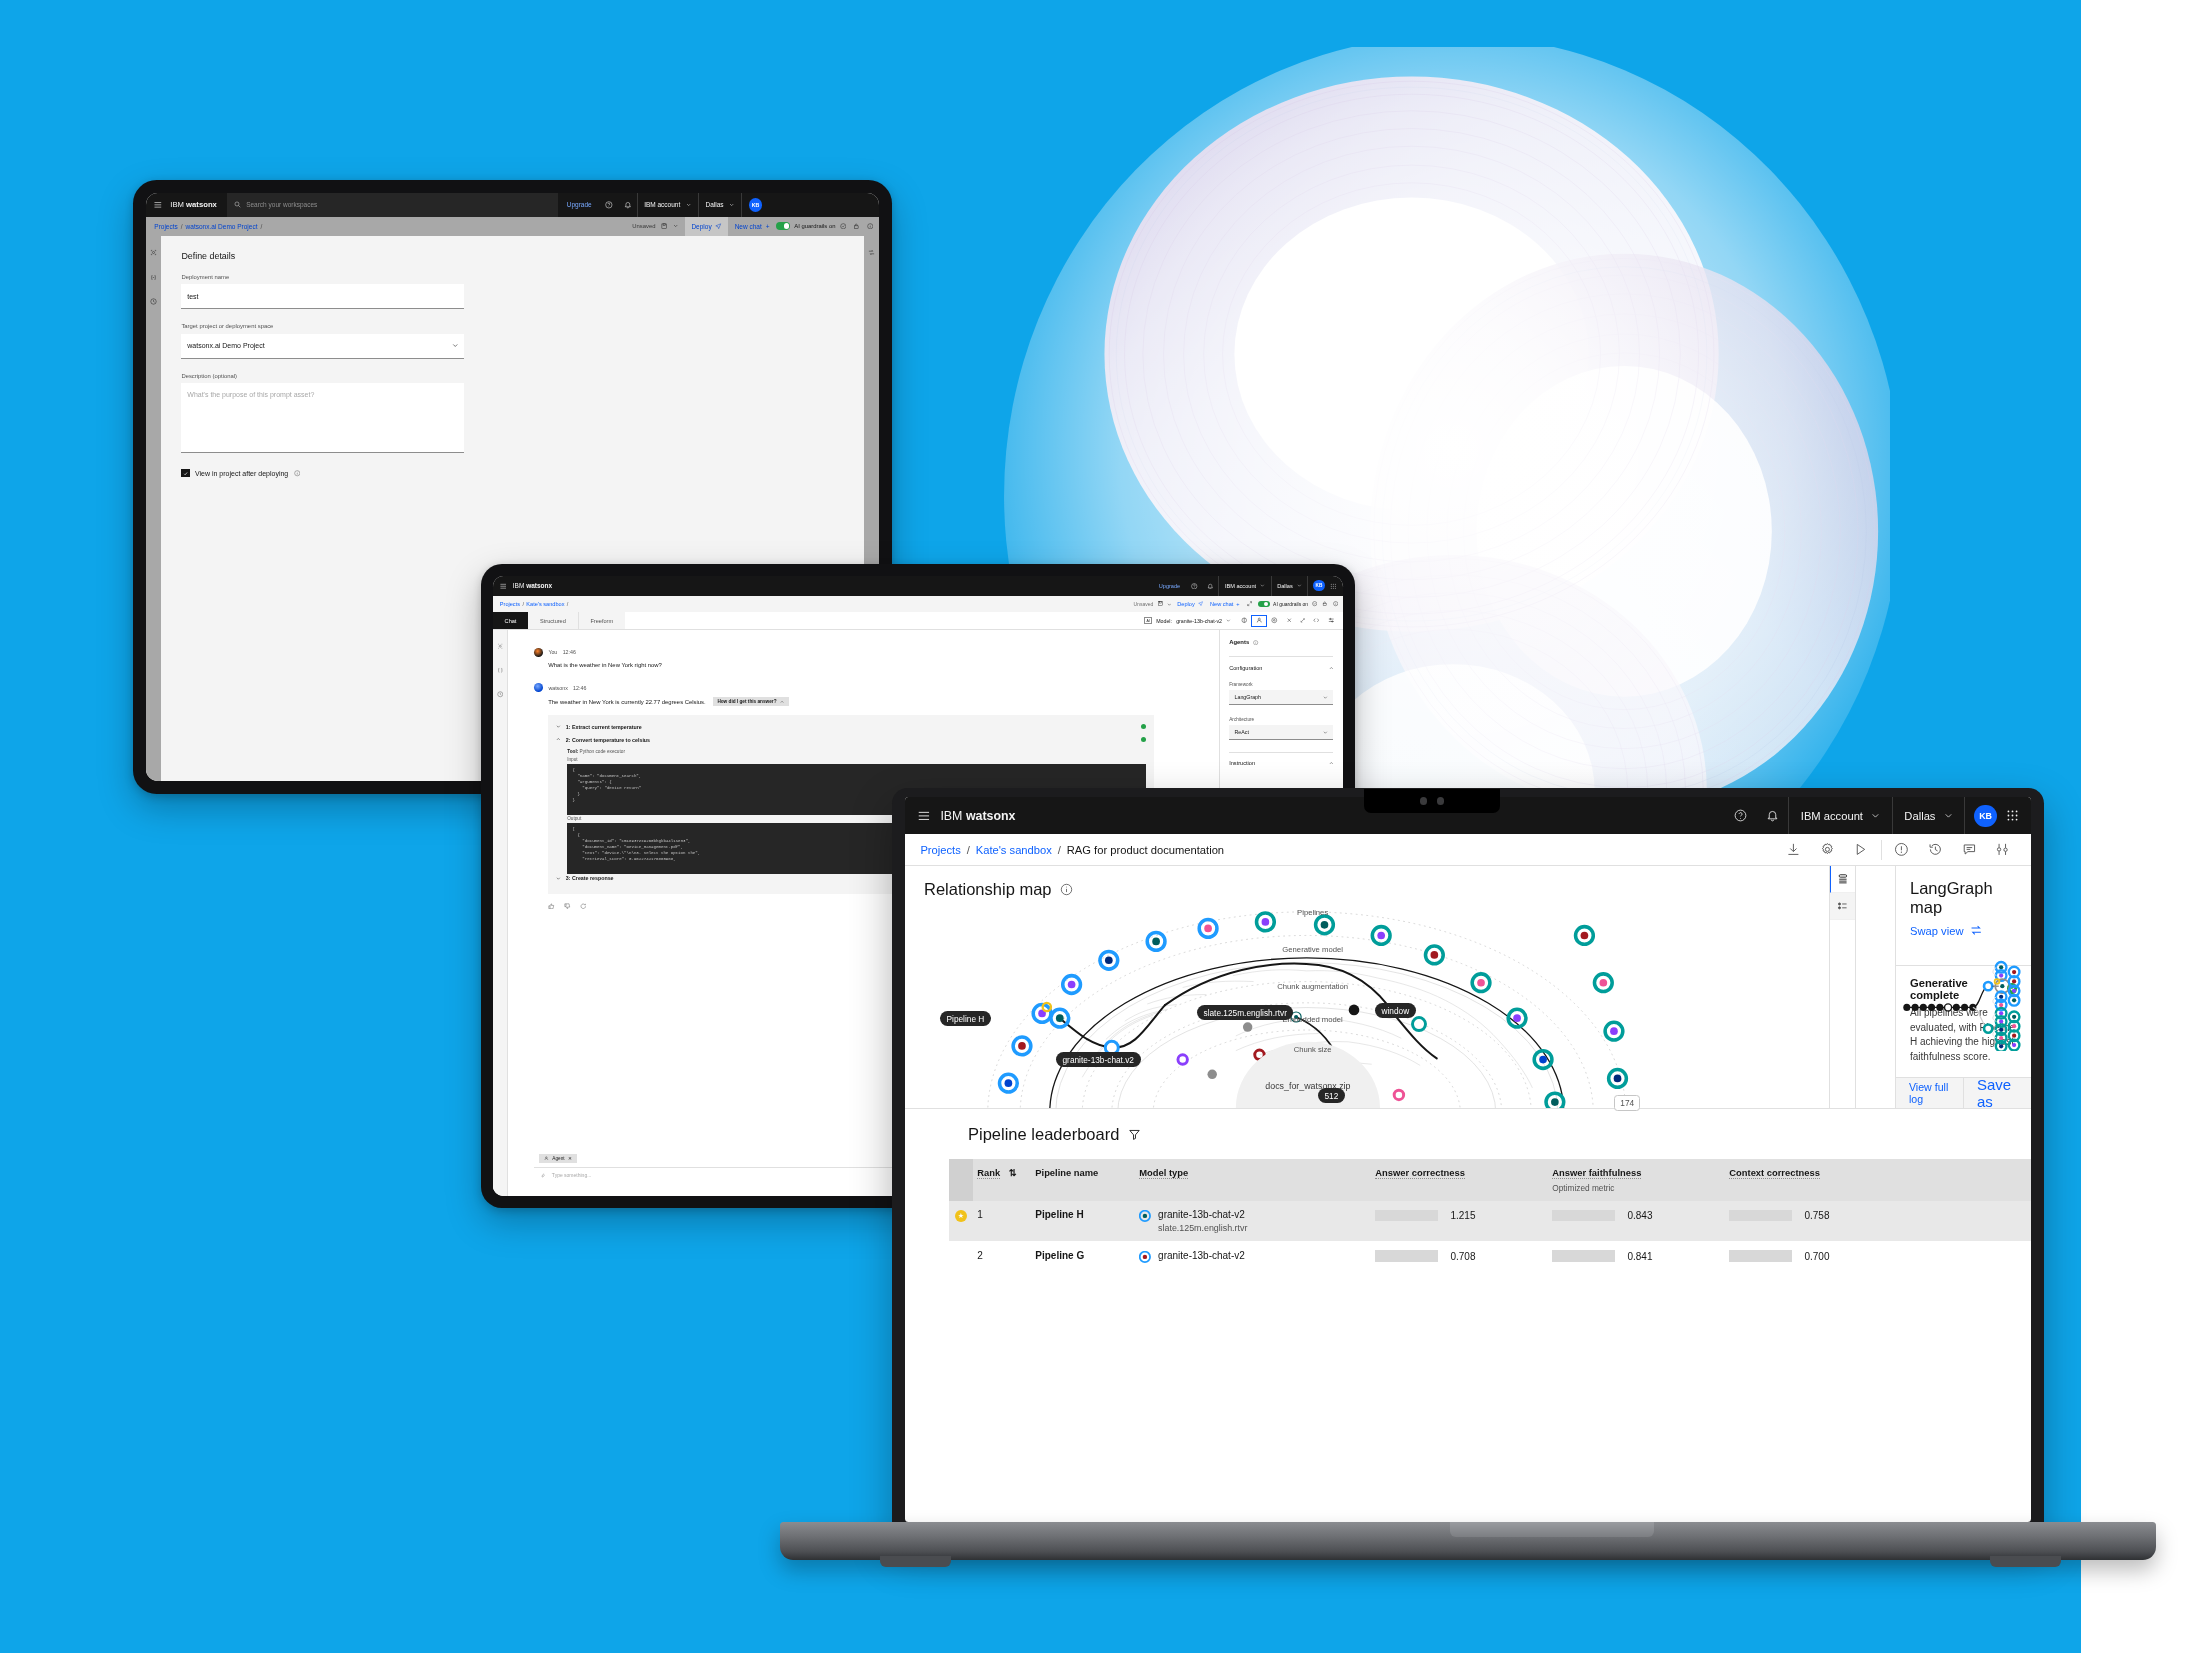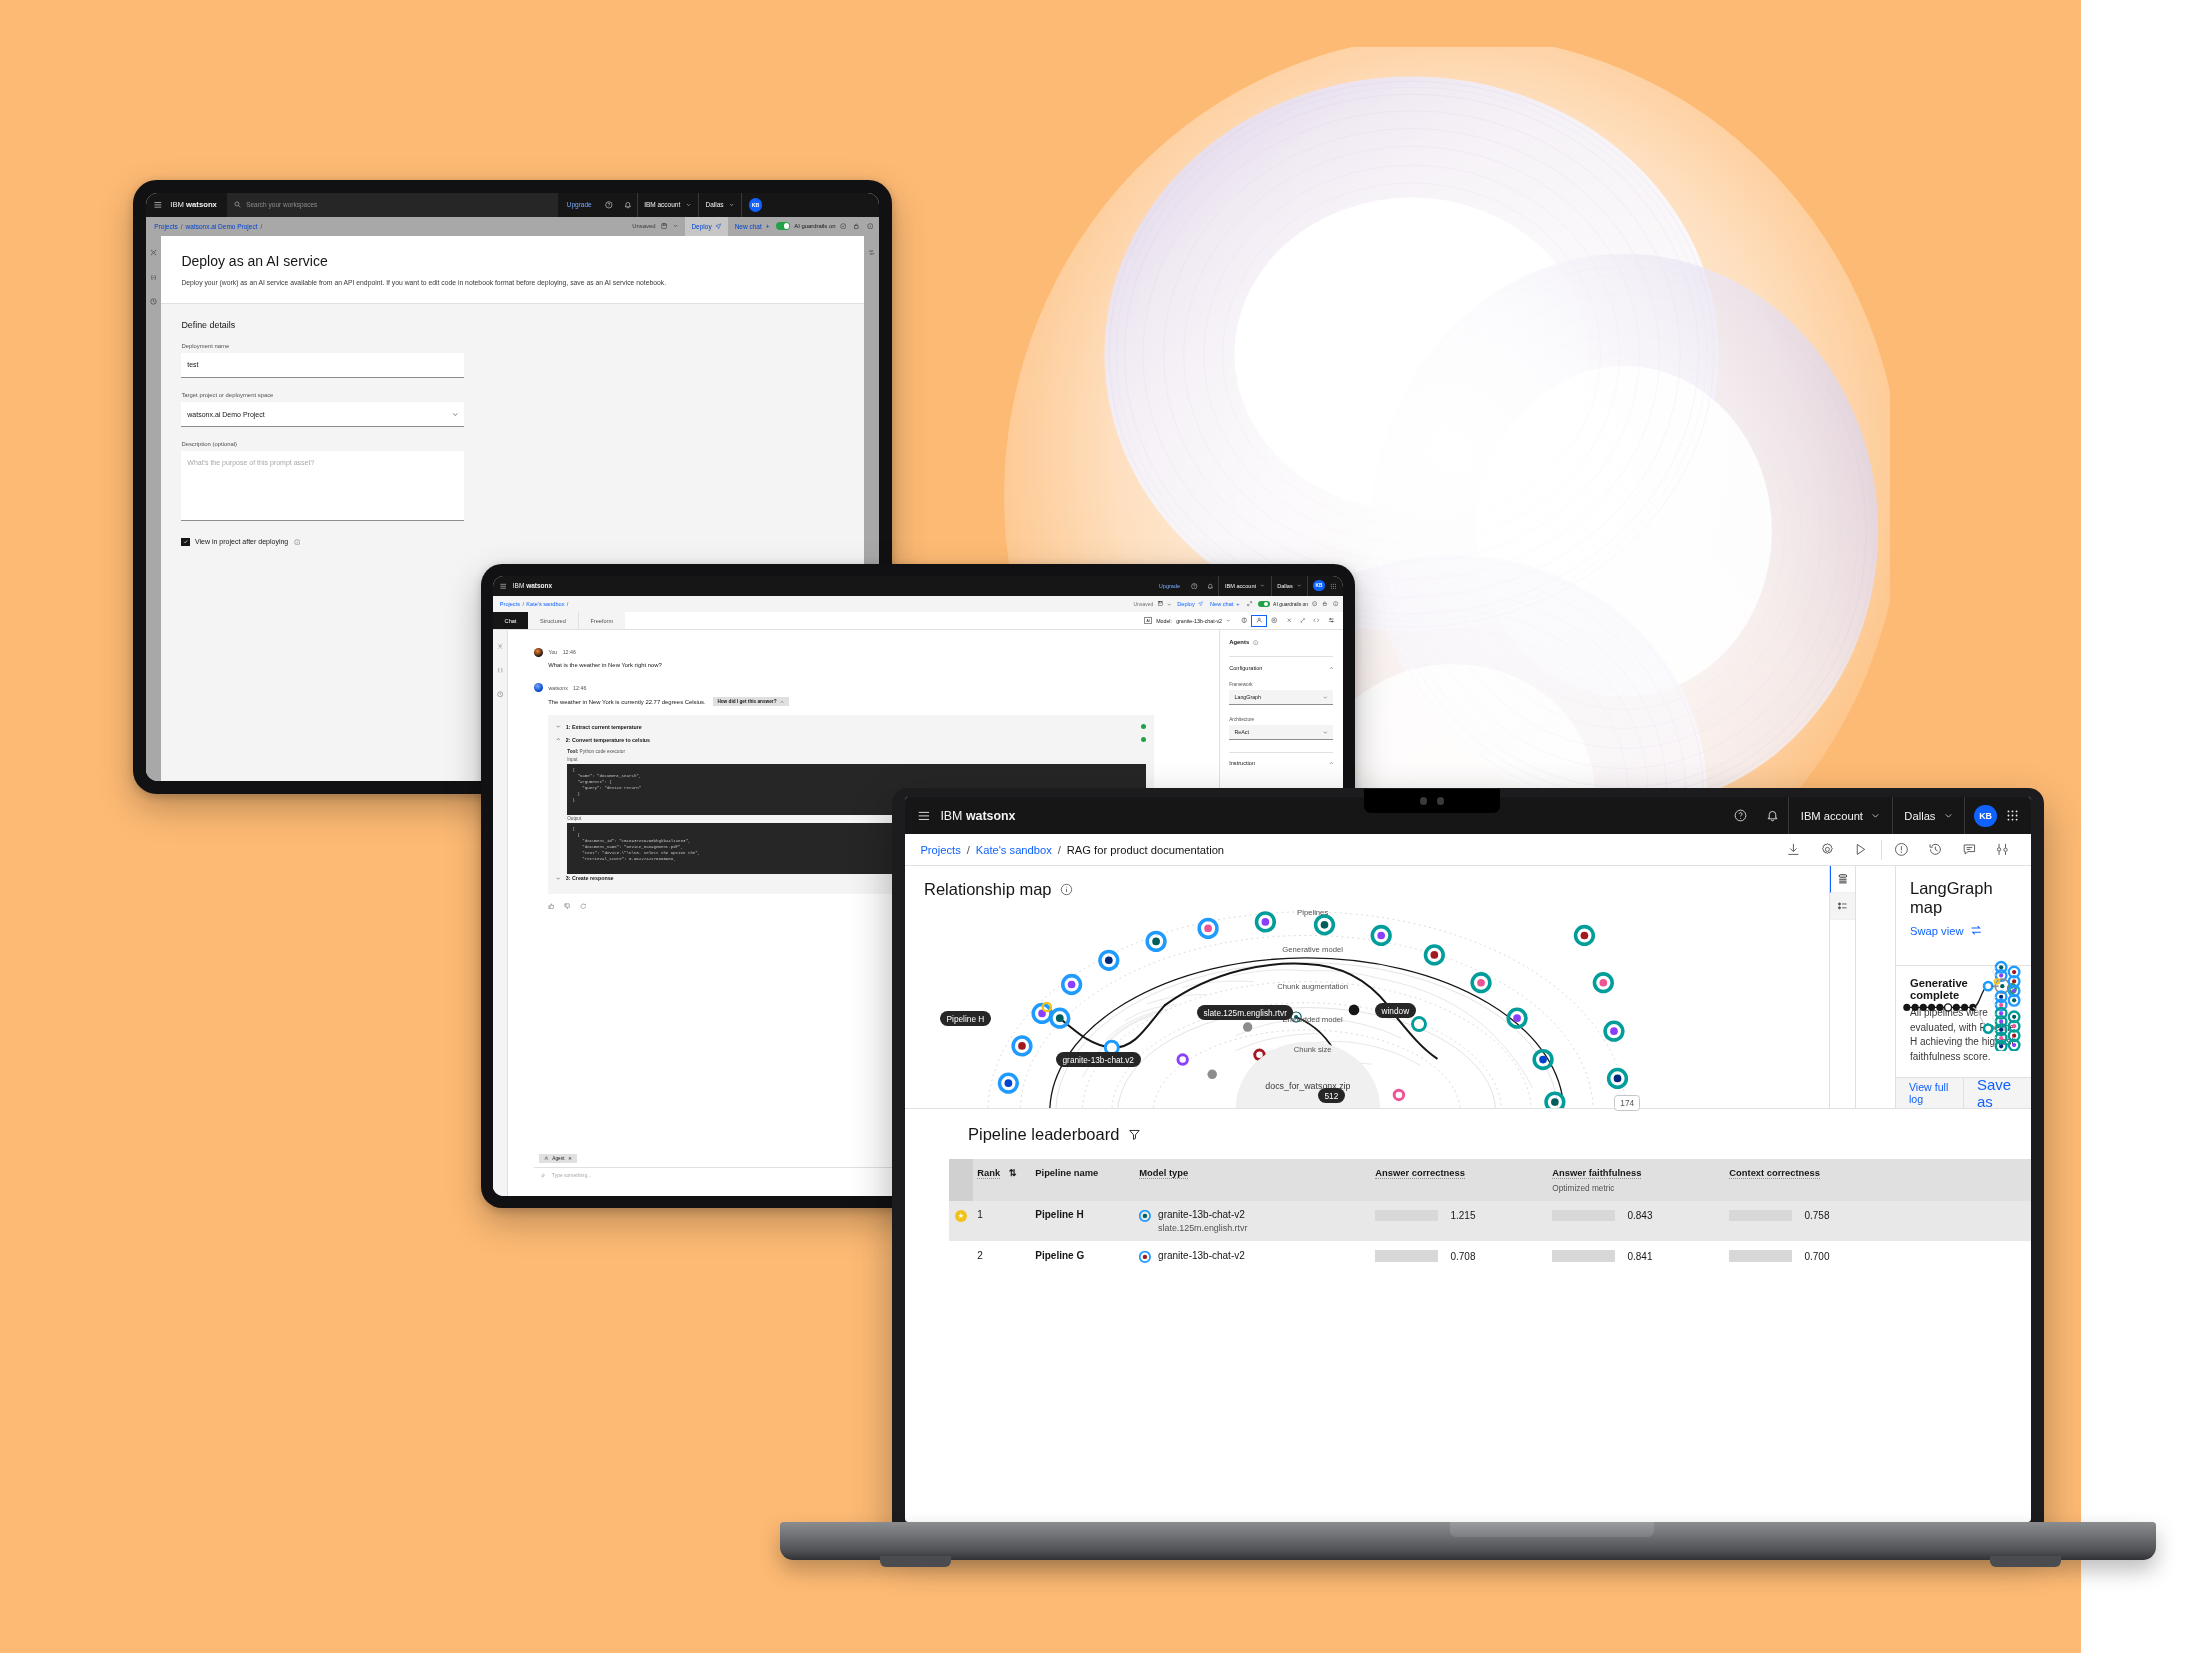--- a/index.html
+++ b/index.html
@@ -1,18 +1,18 @@
 <!DOCTYPE html>
 <html style="font-size:9.4px"><head>
 <meta charset="utf-8">
 <style>
   * { box-sizing: border-box; margin:0; padding:0; }
   html,body { width:2205px; height:1654px; background:#ffffff; overflow:hidden;
               font-family:"Liberation Sans", sans-serif; }
-  .stage { position:relative; width:2081px; height:1654px; background:#fdba74; }
+  .stage { position:relative; width:2081px; height:1654px; background:#0ea5e9; }
 
   
   .swirl { position:absolute; left:1004px; top:47px; width:886px; height:1004px;
            pointer-events:none; }
 
   
   .device { position:absolute; }
   .bezel  { position:absolute; inset:0; background:#111113; border-radius:20px;
             box-shadow:0 14px 35px rgba(0,0,0,.26), 0 2.4px 8.3px rgba(0,0,0,.18); }
   .screen { position:absolute; overflow:hidden; background:#fff; }
@@ -295,24 +295,20 @@
       <div style="position:absolute; right:0; top:43px; width:15.4px; bottom:0; background:#a8a8a8;
                   display:flex; flex-direction:column; align-items:center; padding-top:13px;">
         <span>
           <svg width="7" height="7" viewBox="0 0 16 16" fill="none" stroke="#161616" stroke-width="1.1">
             <path d="M2 5h9l-2.4-2.4M14 11H5l2.4 2.4"></path>
             </svg>
           </span>
       </div>
 
       <div style="position:absolute; left:15.4px; top:43px; right:15.4px; bottom:0; background:#f4f4f4;">
-        <div style="background:#fff; padding:16.5px 20px 15.4px 20px; border-bottom:0.6px solid #e0e0e0;">
-          <div style="font-size:14px; font-weight:400; margin-bottom:9.4px;">Deploy as an AI service</div>
-          <div style="font-size:6.8px; color:#393939; line-height:1.5; max-width:638px;">Deploy your (work) as an AI service available from an API endpoint. If you want to edit code in notebook format before deploying, save as an AI service notebook.</div>
-        </div>
         <div style="padding:15.4px 20px;">
           <div style="font-size:8.9px; font-weight:400; margin-bottom:13px;">Define details</div>
 
           <div class="field-label" style="margin-bottom:4.1px;">Deployment name</div>
           <div class="field-box" style="width:283px; height:25px; margin-bottom:14px;">
             <span>test</span>
           </div>
 
           <div class="field-label" style="margin-bottom:4.1px;">Target project or deployment space</div>
           <div class="field-box" style="width:283px; height:25px; margin-bottom:14px; justify-content:space-between;">

